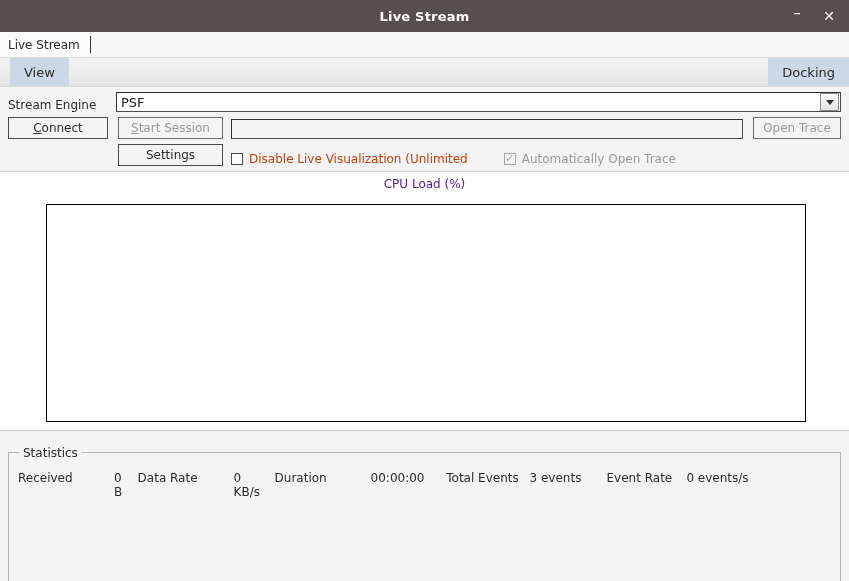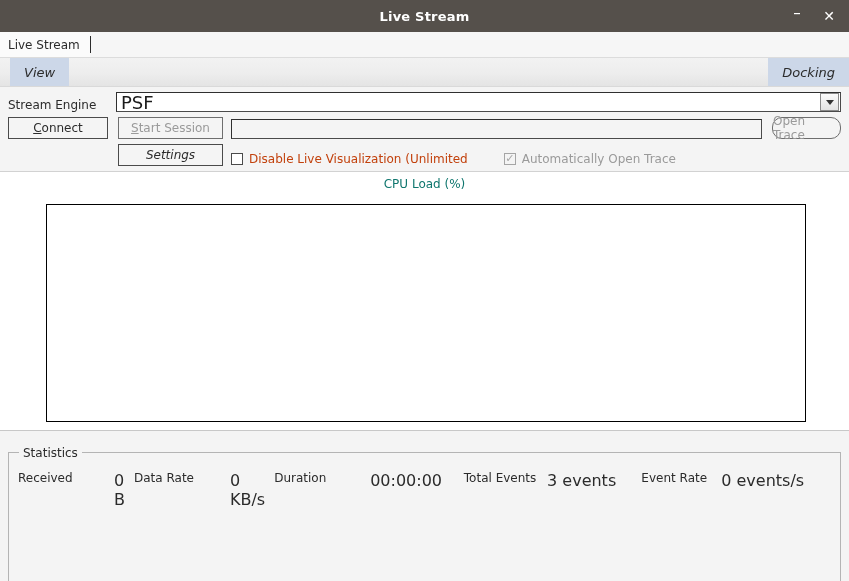--- a/index.html
+++ b/index.html
@@ -88,21 +88,20 @@
     align-items: stretch;
     justify-content: space-between;
   }
   .tbar-btn {
     display: flex;
     align-items: center;
     padding: 0 14px;
     font-size: 13px;
     color: #2b2b2b;
     background: #ccd7e8;
-    font-style: italic;
   }
   .tbar-btn.left { margin-left: 10px; }
 
   
   .form-area {
     padding: 5px 8px 0 8px;
     background: #f4f4f4;
   }
   .row {
     display: flex;
@@ -125,21 +124,21 @@
     border: 1px solid #4a4a4a;
     border-top-color: #2f2f2f;
     border-left-color: #2f2f2f;
     display: flex;
     align-items: center;
     position: relative;
     box-sizing: border-box;
   }
   .combo-text {
     padding-left: 4px;
-    font-size: 18px;
+    font-size: 13px;
     color: #1b1b1b;
     flex: 1 1 auto;
   }
   .combo-arrow {
     width: 19px;
     height: 18px;
     margin-right: 1px;
     background: linear-gradient(to bottom,#fbfbfb,#e3e3e3);
     border: 1px solid #8a8a8a;
     box-sizing: border-box;
@@ -163,22 +162,22 @@
     font-size: 12px;
     color: #2b2b2b;
     display: flex;
     align-items: center;
     justify-content: center;
     font-family: "DejaVu Sans", sans-serif;
   }
   .btn.disabled { color: #9a9a9a; border-color: #6e6e6e; }
   .btn.connect   { width: 100px; margin-right: 10px; }
   .btn.start     { width: 105px; margin-right: 8px; }
-  .btn.settings  { width: 105px; margin-right: 8px; font-style: italic; }
-  .btn.opentrace { width: 69px; border-radius: 10px; }
+  .btn.settings  { width: 105px; margin-right: 8px; }
+  .btn.opentrace { width: 88px; }
   .mnem { text-decoration: underline; }
 
   .textfield {
     flex: 1 1 auto;
     height: 20px;
     box-sizing: border-box;
     background: #f4f4f4;
     border: 1px solid #4a4a4a;
     border-top-color: #2f2f2f;
     border-left-color: #2f2f2f;
@@ -223,21 +222,21 @@
   
   .plot-section {
     background: #ffffff;
     border-top: 1px solid #d2d2d2;
     height: 258px;
     position: relative;
   }
   .plot-title {
     text-align: center;
     font-size: 12px;
-    color: #0f766e;
+    color: #4c1d95;
     padding-top: 5px;
   }
   .plot-box {
     position: absolute;
     left: 46px;
     top: 32px;
     width: 760px;
     height: 218px;
     border: 1px solid #000000;
     background: #ffffff;
@@ -282,21 +281,21 @@
   }
   .stat-label {
     width: 105px;
     flex: 0 0 105px;
     padding-left: 9px;
     font-size: 12px;
     color: #2b2b2b;
     box-sizing: border-box;
   }
   .stat-value {
-    font-size: 16px;
+    font-size: 12px;
     color: #2b2b2b;
   }
   .stats-col.right .stat-label { padding-left: 11px; text-align: center; }
 </style>
 </head>
 <body>
 
 <div class="titlebar">
   <span class="titlebar-title">Live Stream</span>
   <div class="win-controls">

